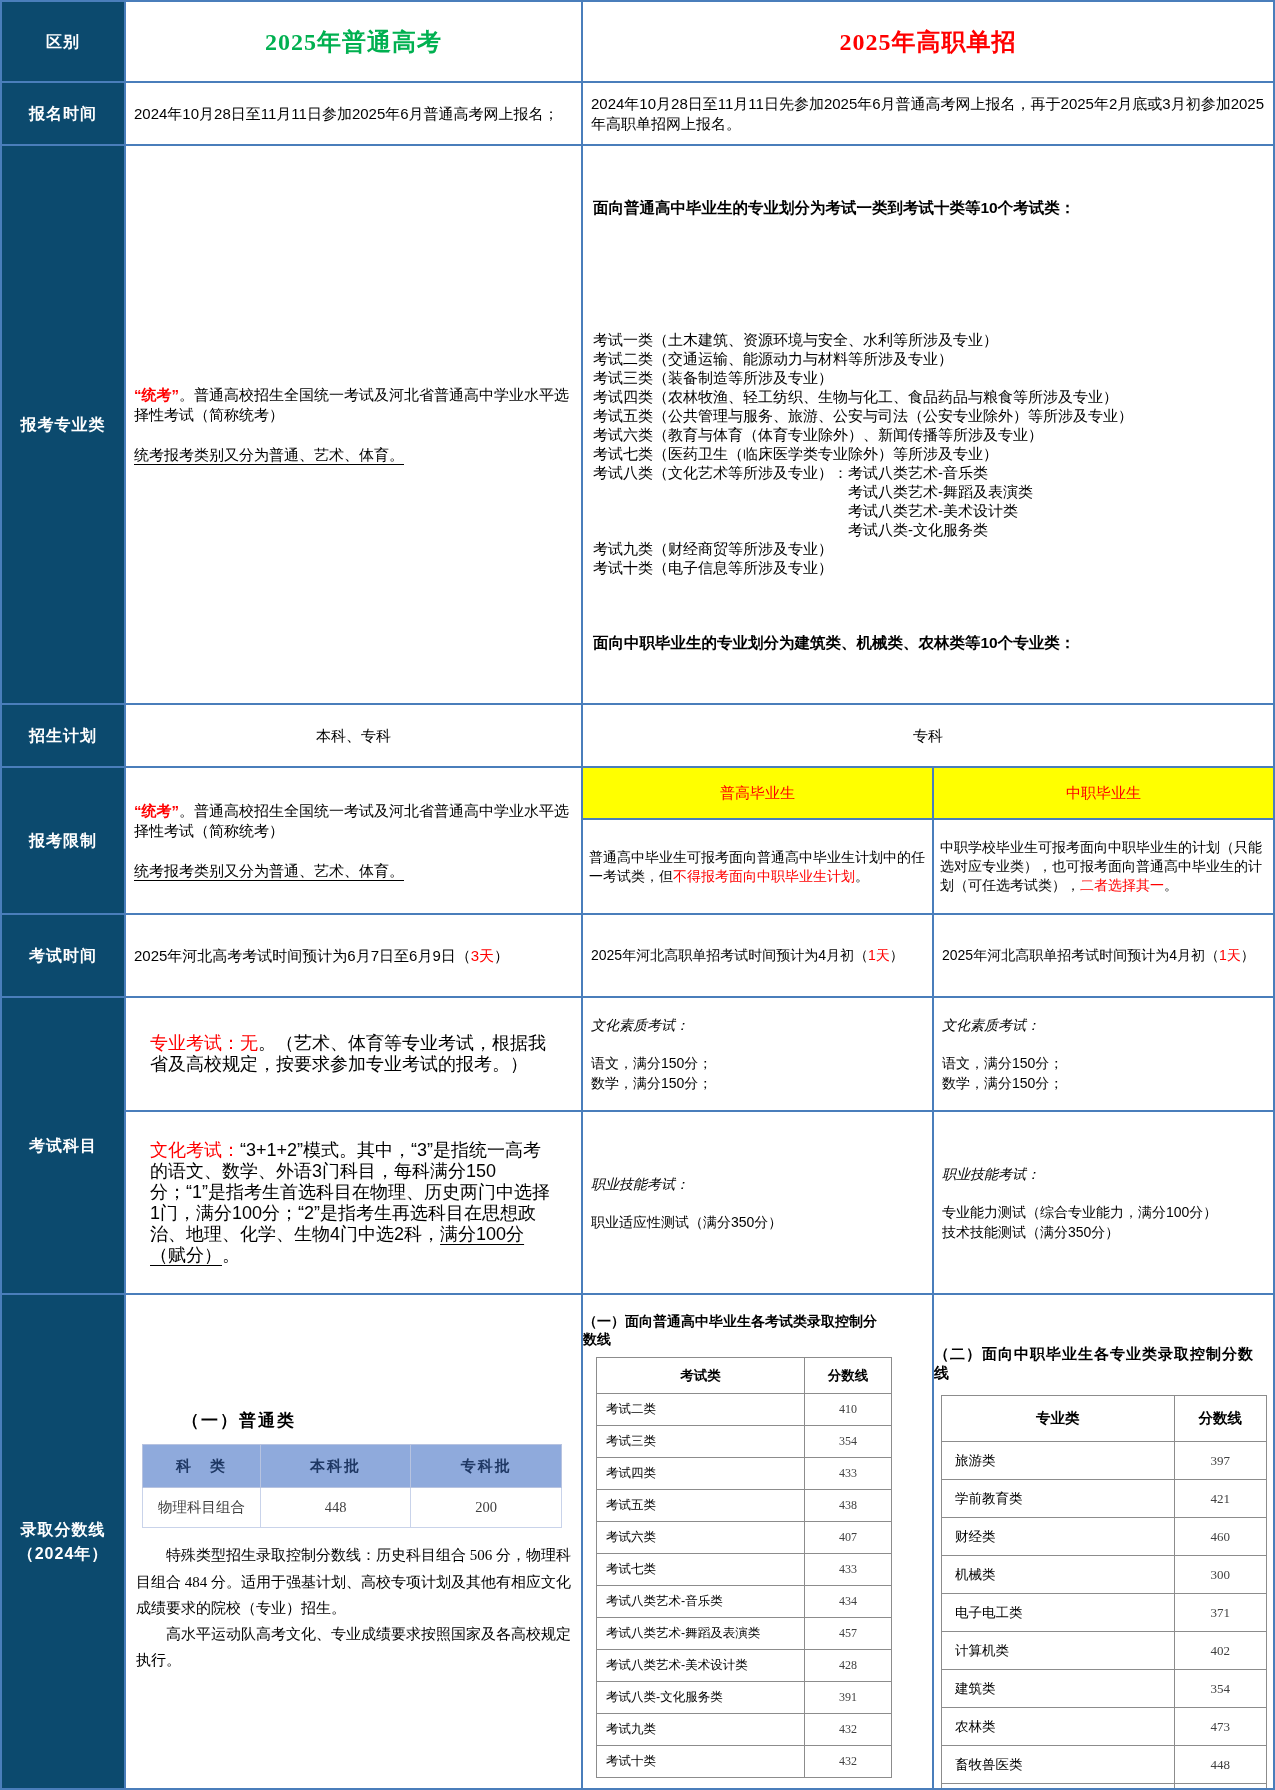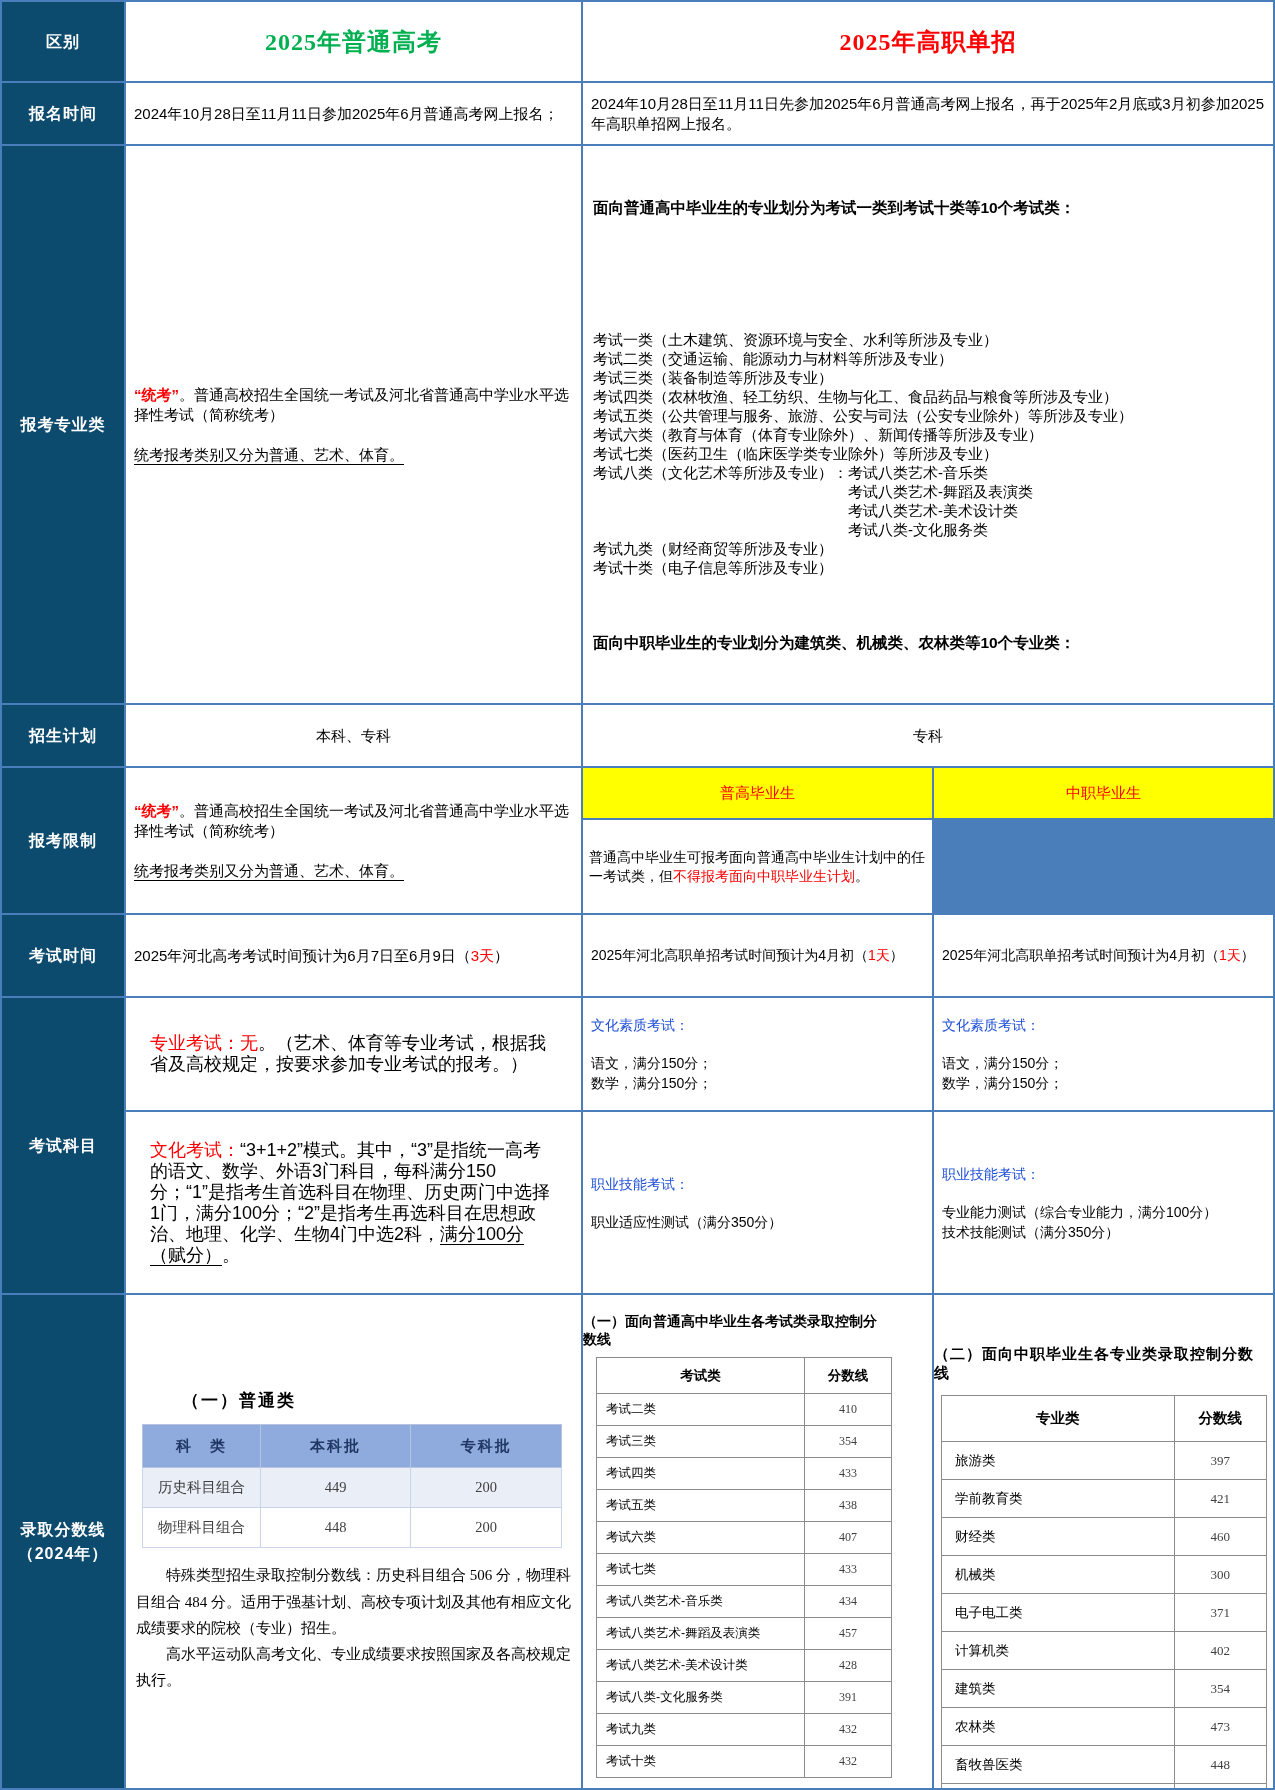--- a/index.html
+++ b/index.html
@@ -32,21 +32,21 @@
   
   .tk p{margin:0; font-size:15px; line-height:20px;}
   .tk p.u2{margin-top:20px; text-decoration:underline; text-underline-offset:4px;}
   
   .majors{padding:8px 10px; font-size:15px; line-height:19px; white-space:pre-wrap;}
   .majors .hd{font-weight:bold; font-size:15.5px; margin:6px 0 18px 0;}
   .majors .hd2{font-weight:bold; font-size:15.5px; margin:18px 0 18px 0;}
   .majors .line{line-height:19px;}
   
   .km{font-size:14px; line-height:20px; padding:0 8px;}
-  .km .ttl{color:#1d4ed8; margin-bottom:18px;}
+  .km .ttl{color:#000000; margin-bottom:18px;font-style:italic;}
   .km .ln{line-height:20px;}
   .km2{font-size:18px; line-height:21px; padding:0 24px;}
   
   .serifzone{font-family:"Liberation Serif", serif;}
   .ltable{border-collapse:collapse; table-layout:fixed; width:420px; margin:12px 14px 0 16px;}
   .ltable th{background:#8faadc; color:#1f3864; font-size:15px; font-weight:bold;
     height:40px; border:1px solid #b7c3e0; letter-spacing:2px;}
   .ltable td{font-size:14.5px; color:#3f3f3f; text-align:center; height:37px; border:1px solid #c9d3ea;}
   .ltable tr.odd td{background:#e9eef7;}
   .lheading{font-size:17px; font-weight:bold; margin:0 0 0 56px; letter-spacing:2px;}
@@ -107,20 +107,23 @@
     <div class="tk">
       <p><span class="red bold">“统考”</span><span>。普通高校招生全国统一考试及河北省普通高中学业水平选择性考试（简称统考）</span></p>
       <p class="u2">统考报考类别又分为普通、艺术、体育。</p>
     </div>
   </div>
   <div class="yellow" style="grid-area:5/3/6/4">普高毕业生</div>
   <div class="yellow" style="grid-area:5/4/6/5">中职毕业生</div>
   <div class="cell vcenter" style="grid-area:6/3/7/4; font-size:14px; line-height:19px; padding:0 6px;">
     <div><span>普通高中毕业生可报考面向普通高中毕业生计划中的任一考试类，但</span><span class="red">不得报考面向中职毕业生计划</span><span>。</span></div>
   </div>
+  <div class="cell vcenter" style="grid-area:6/4/7/5; font-size:14px; line-height:19px; padding:0 6px;">
+    <div><span>中职学校毕业生可报考面向中职毕业生的计划（只能选对应专业类），也可报考面向普通高中毕业生的计划（可任选考试类），</span><span class="red">二者选择其一</span><span>。</span></div>
+  </div>
 
   <div class="hcell" style="grid-area:7/1/8/2">考试时间</div>
   <div class="cell vcenter pad txt" style="grid-area:7/2/8/3">
     <div><span>2025年河北高考考试时间预计为6月7日至6月9日（</span><span class="red">3天</span><span>）</span></div>
   </div>
   <div class="cell vcenter pad" style="grid-area:7/3/8/4; font-size:14px;">
     <div><span>2025年河北高职单招考试时间预计为4月初（</span><span class="red">1天</span><span>）</span></div>
   </div>
   <div class="cell vcenter pad" style="grid-area:7/4/8/5; font-size:14px;">
     <div><span>2025年河北高职单招考试时间预计为4月初（</span><span class="red">1天</span><span>）</span></div>
@@ -165,25 +168,20 @@
     <table class="ltable">
       <thead>
         <tr>
           <th style="width:28%">科　类</th>
           <th style="width:36%">本科批</th>
           <th style="width:36%">专科批</th>
         </tr>
       </thead>
       <tbody>
 
-      <tr class="odd">
-          <td>历史科目组合</td>
-          <td>449</td>
-          <td>200</td>
-        </tr>
           <tr class="">
           <td>物理科目组合</td>
           <td>448</td>
           <td>200</td>
         </tr>
         </tbody>
     </table>
     <div class="lnotes">
       <p>特殊类型招生录取控制分数线：历史科目组合 506 分，物理科目组合 484 分。适用于强基计划、高校专项计划及其他有相应文化成绩要求的院校（专业）招生。</p>
       <p>高水平运动队高考文化、专业成绩要求按照国家及各高校规定执行。</p>

